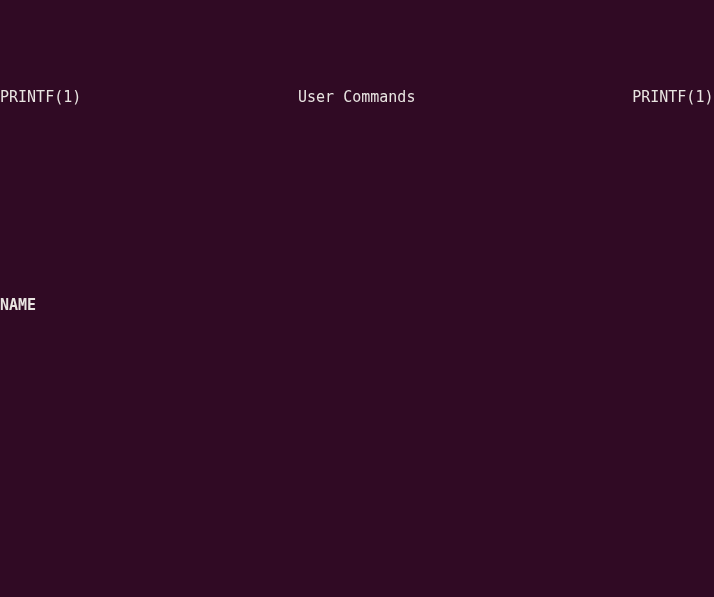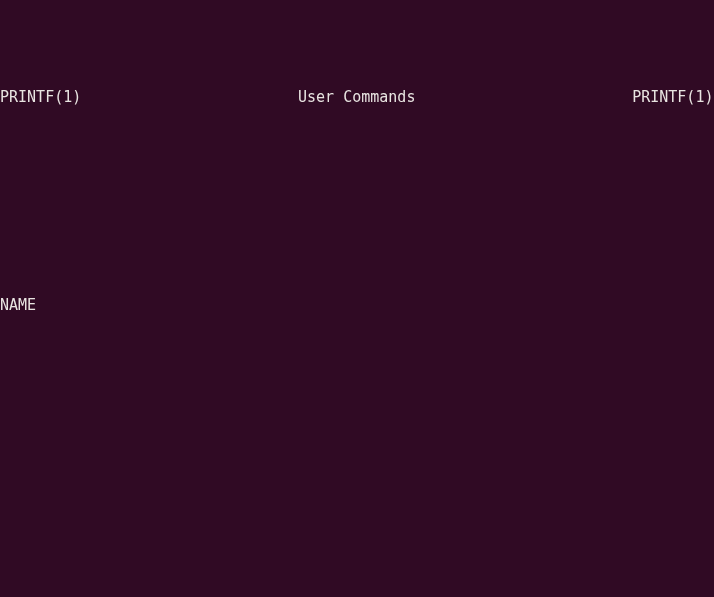--- a/index.html
+++ b/index.html
@@ -34,21 +34,21 @@
     top: 6px;
     width: 714px;
   }
   .row {
     display: block;
     height: 26px;
     line-height: 26px;
     white-space: pre;
     font-variant-ligatures: none;
   }
-  .b { font-weight: normal; }
+  .b { font-weight: bold; }
 </style>
 </head>
 <body>
 
 <div id="terminal" style="font-size: 15.0148px; line-height: 26px;">
   <div id="screen">
 
     <div class="row"><span>PRINTF(1)</span><span>                        </span><span>User Commands</span><span>                        </span><span>PRINTF(1)</span></div>
 
     <div class="row"> </div>

